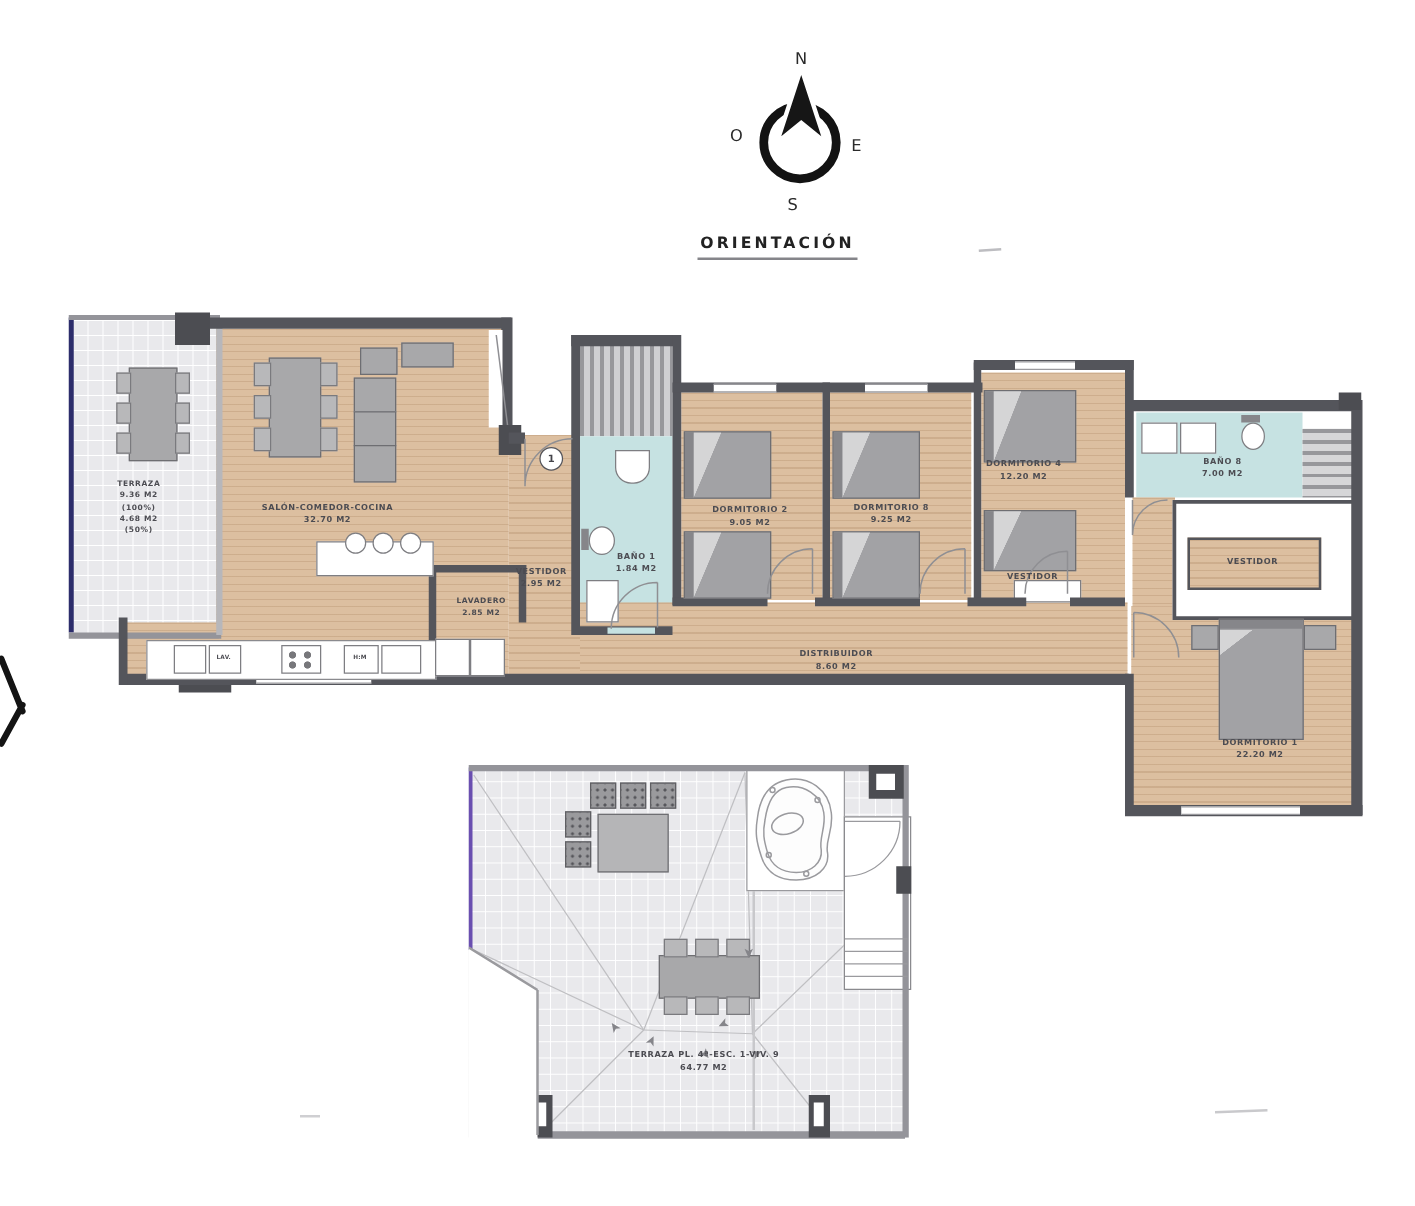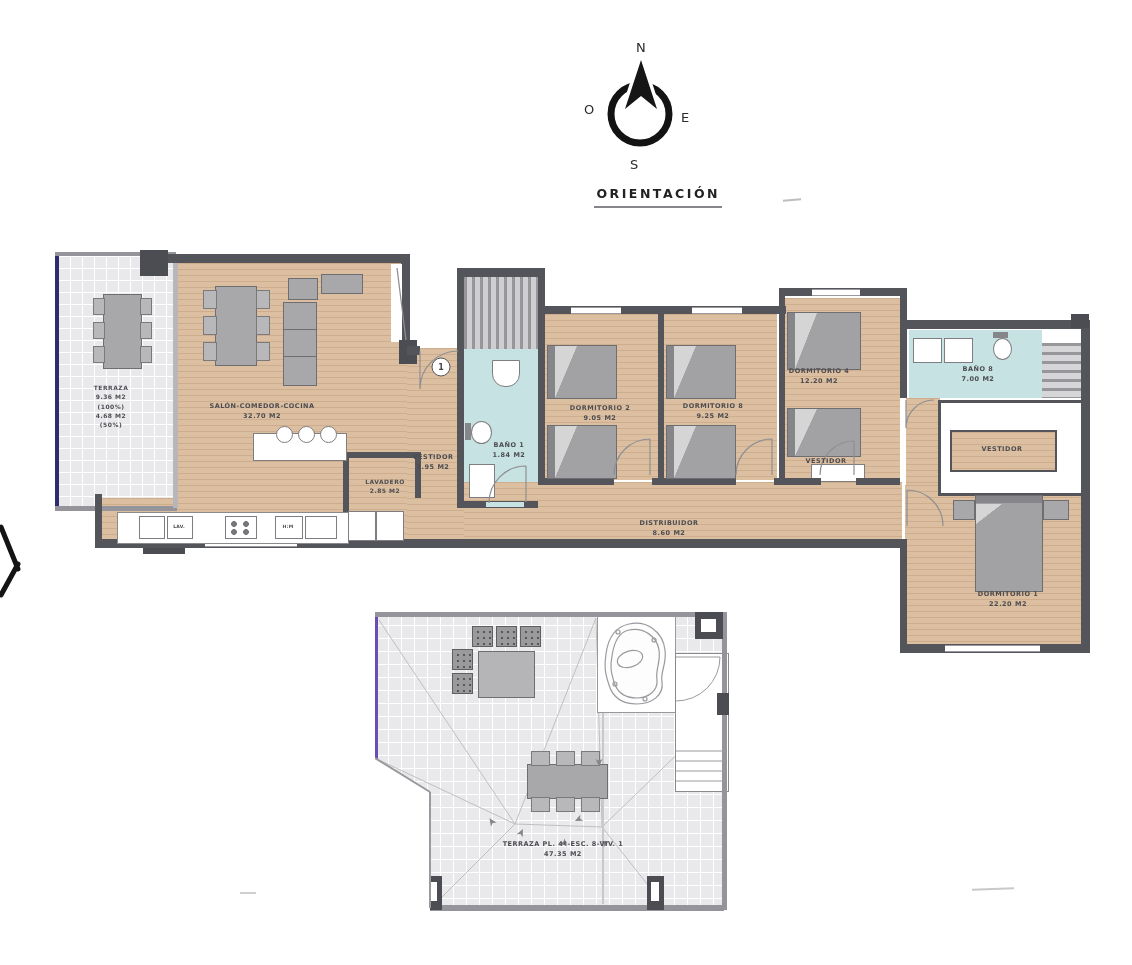--- a/index.html
+++ b/index.html
@@ -44,21 +44,21 @@
        letter-spacing:.5px;color:#4c4c52;text-align:center;white-space:nowrap;}
   .lbl .ln{display:block;}
   .lbl-xs{font-size:4.6px;letter-spacing:.2px;}
   .marker{position:absolute;width:17px;height:17px;border-radius:50%;background:#fff;border:1.4px solid #54555b;
           transform:translate(-50%,-50%);display:flex;align-items:center;justify-content:center;
           font-size:8px;font-weight:700;color:#44444a;}
   svg.overlay{position:absolute;left:0;top:0;pointer-events:none;}
   
   #compass{position:absolute;left:575px;top:38px;width:145px;height:145px;}
   #compass .pt{position:absolute;font-size:13px;color:#2a2a2a;font-weight:500;}
-  #orientacion{position:absolute;left:570px;top:183px;width:152px;text-align:right;}
+  #orientacion{position:absolute;left:546px;top:183px;width:152px;text-align:center;}
   #orientacion .t{display:inline-block;font-size:12.5px;font-weight:700;letter-spacing:2.5px;color:#222;
                   border-bottom:2.5px solid #85858a;padding:0 2px 5px 2px;}
   .dash{position:absolute;background:#bdbdc1;height:2px;}
 </style>
 </head>
 <body>
 
 <div id="compass">
   <svg class="overlay" width="145" height="145">
     <circle cx="65" cy="76" r="29" fill="none" stroke="#131313" stroke-width="7"></circle>
@@ -346,22 +346,22 @@
       <path d="M0,-4.5 L3.4,3 L0,1.2 L-3.4,3 Z" transform="translate(117,210) rotate(-35)"></path>
       <path d="M0,-4.5 L3.4,3 L0,1.2 L-3.4,3 Z" transform="translate(146,221) rotate(25)"></path>
       <path d="M0,-4.5 L3.4,3 L0,1.2 L-3.4,3 Z" transform="translate(204,207) rotate(-115)"></path>
       <path d="M0,-4.5 L3.4,3 L0,1.2 L-3.4,3 Z" transform="translate(230,231) rotate(65)"></path>
       <path d="M0,-4.5 L3.4,3 L0,1.2 L-3.4,3 Z" transform="translate(189,231) rotate(140)"></path>
       <path d="M0,-4.5 L3.4,3 L0,1.2 L-3.4,3 Z" transform="translate(224,150) rotate(180)"></path>
     </g>
   </svg>
 
   <div class="lbl" style="left:188px;top:237px">
-    <span class="ln">TERRAZA PL. 4ª-ESC. 8-VIV. 1</span>
-    <span class="ln">47.35 M2</span>
+    <span class="ln">TERRAZA PL. 4ª-ESC. 1-VIV. 9</span>
+    <span class="ln">64.77 M2</span>
   </div>
 </div>
 
 <svg class="overlay" style="left:0;top:522px" width="26" height="80">
   <path d="M1,5 L18,47 M18,42 L1,73" stroke="#141414" stroke-width="5" stroke-linecap="round" fill="none"></path>
 </svg>
 <div class="dash" style="left:783px;top:199px;width:18px;transform:rotate(-4deg)"></div>
 <div class="dash" style="left:972px;top:888px;width:42px;background:#c9c9cc;transform:rotate(-2deg)"></div>
 <div class="dash" style="left:240px;top:892px;width:16px;background:#cfcfd2"></div>
 

